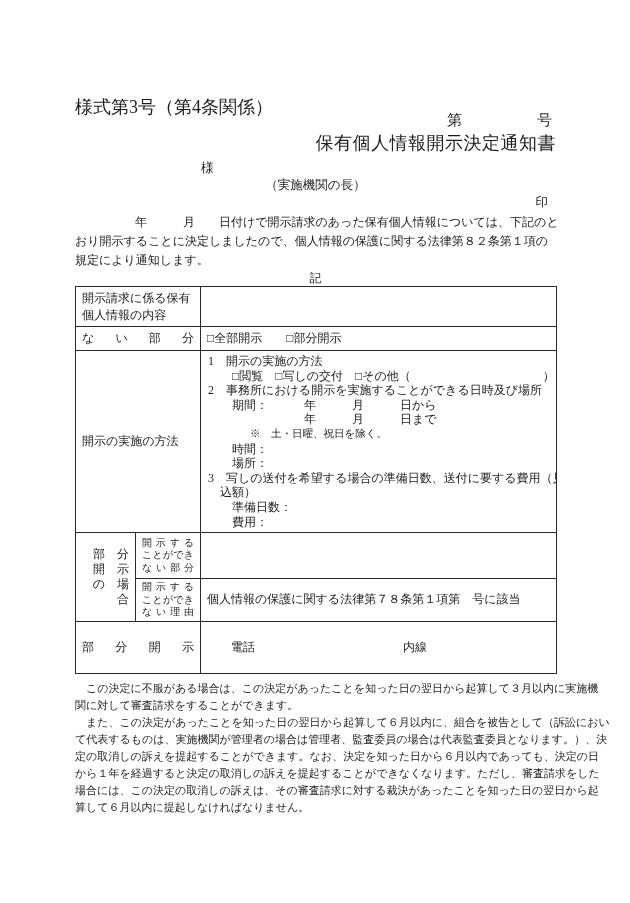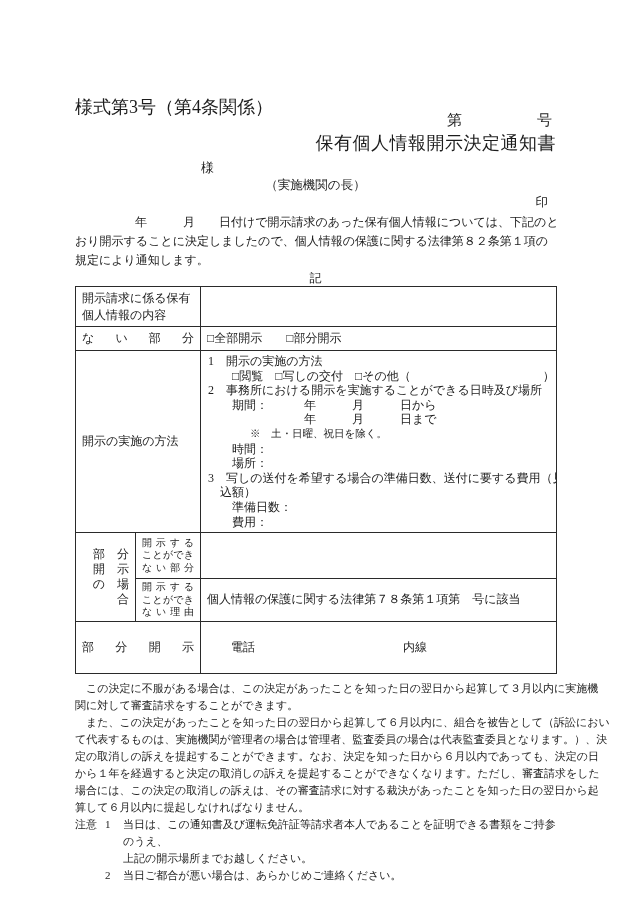--- a/index.html
+++ b/index.html
@@ -147,28 +147,15 @@
 
   <div class="footer">
     <div class="fpar">　この決定に不服がある場合は、この決定があったことを知った日の翌日から起算して３月以内に実施機
 関に対して審査請求をすることができます。</div>
     <div class="fpar">　また、この決定があったことを知った日の翌日から起算して６月以内に、組合を被告として（訴訟におい
 て代表するものは、実施機関が管理者の場合は管理者、監査委員の場合は代表監査委員となります。）、決
 定の取消しの訴えを提起することができます。なお、決定を知った日から６月以内であっても、決定の日
 から１年を経過すると決定の取消しの訴えを提起することができなくなります。ただし、審査請求をした
 場合には、この決定の取消しの訴えは、その審査請求に対する裁決があったことを知った日の翌日から起
 算して６月以内に提起しなければなりません。</div>
-    <div class="notes">
-      <div class="note-row">
-        <span class="note-label">注意</span>
-        <span class="note-num">1</span>
-        <span class="note-text">当日は、この通知書及び運転免許証等請求者本人であることを証明できる書類をご持参のうえ、
-上記の開示場所までお越しください。</span>
-      </div>
-      <div class="note-row">
-        <span class="note-label"></span>
-        <span class="note-num">2</span>
-        <span class="note-text">当日ご都合が悪い場合は、あらかじめご連絡ください。</span>
-      </div>
-    </div>
   </div>
 
 </div>
 
 </body></html>

